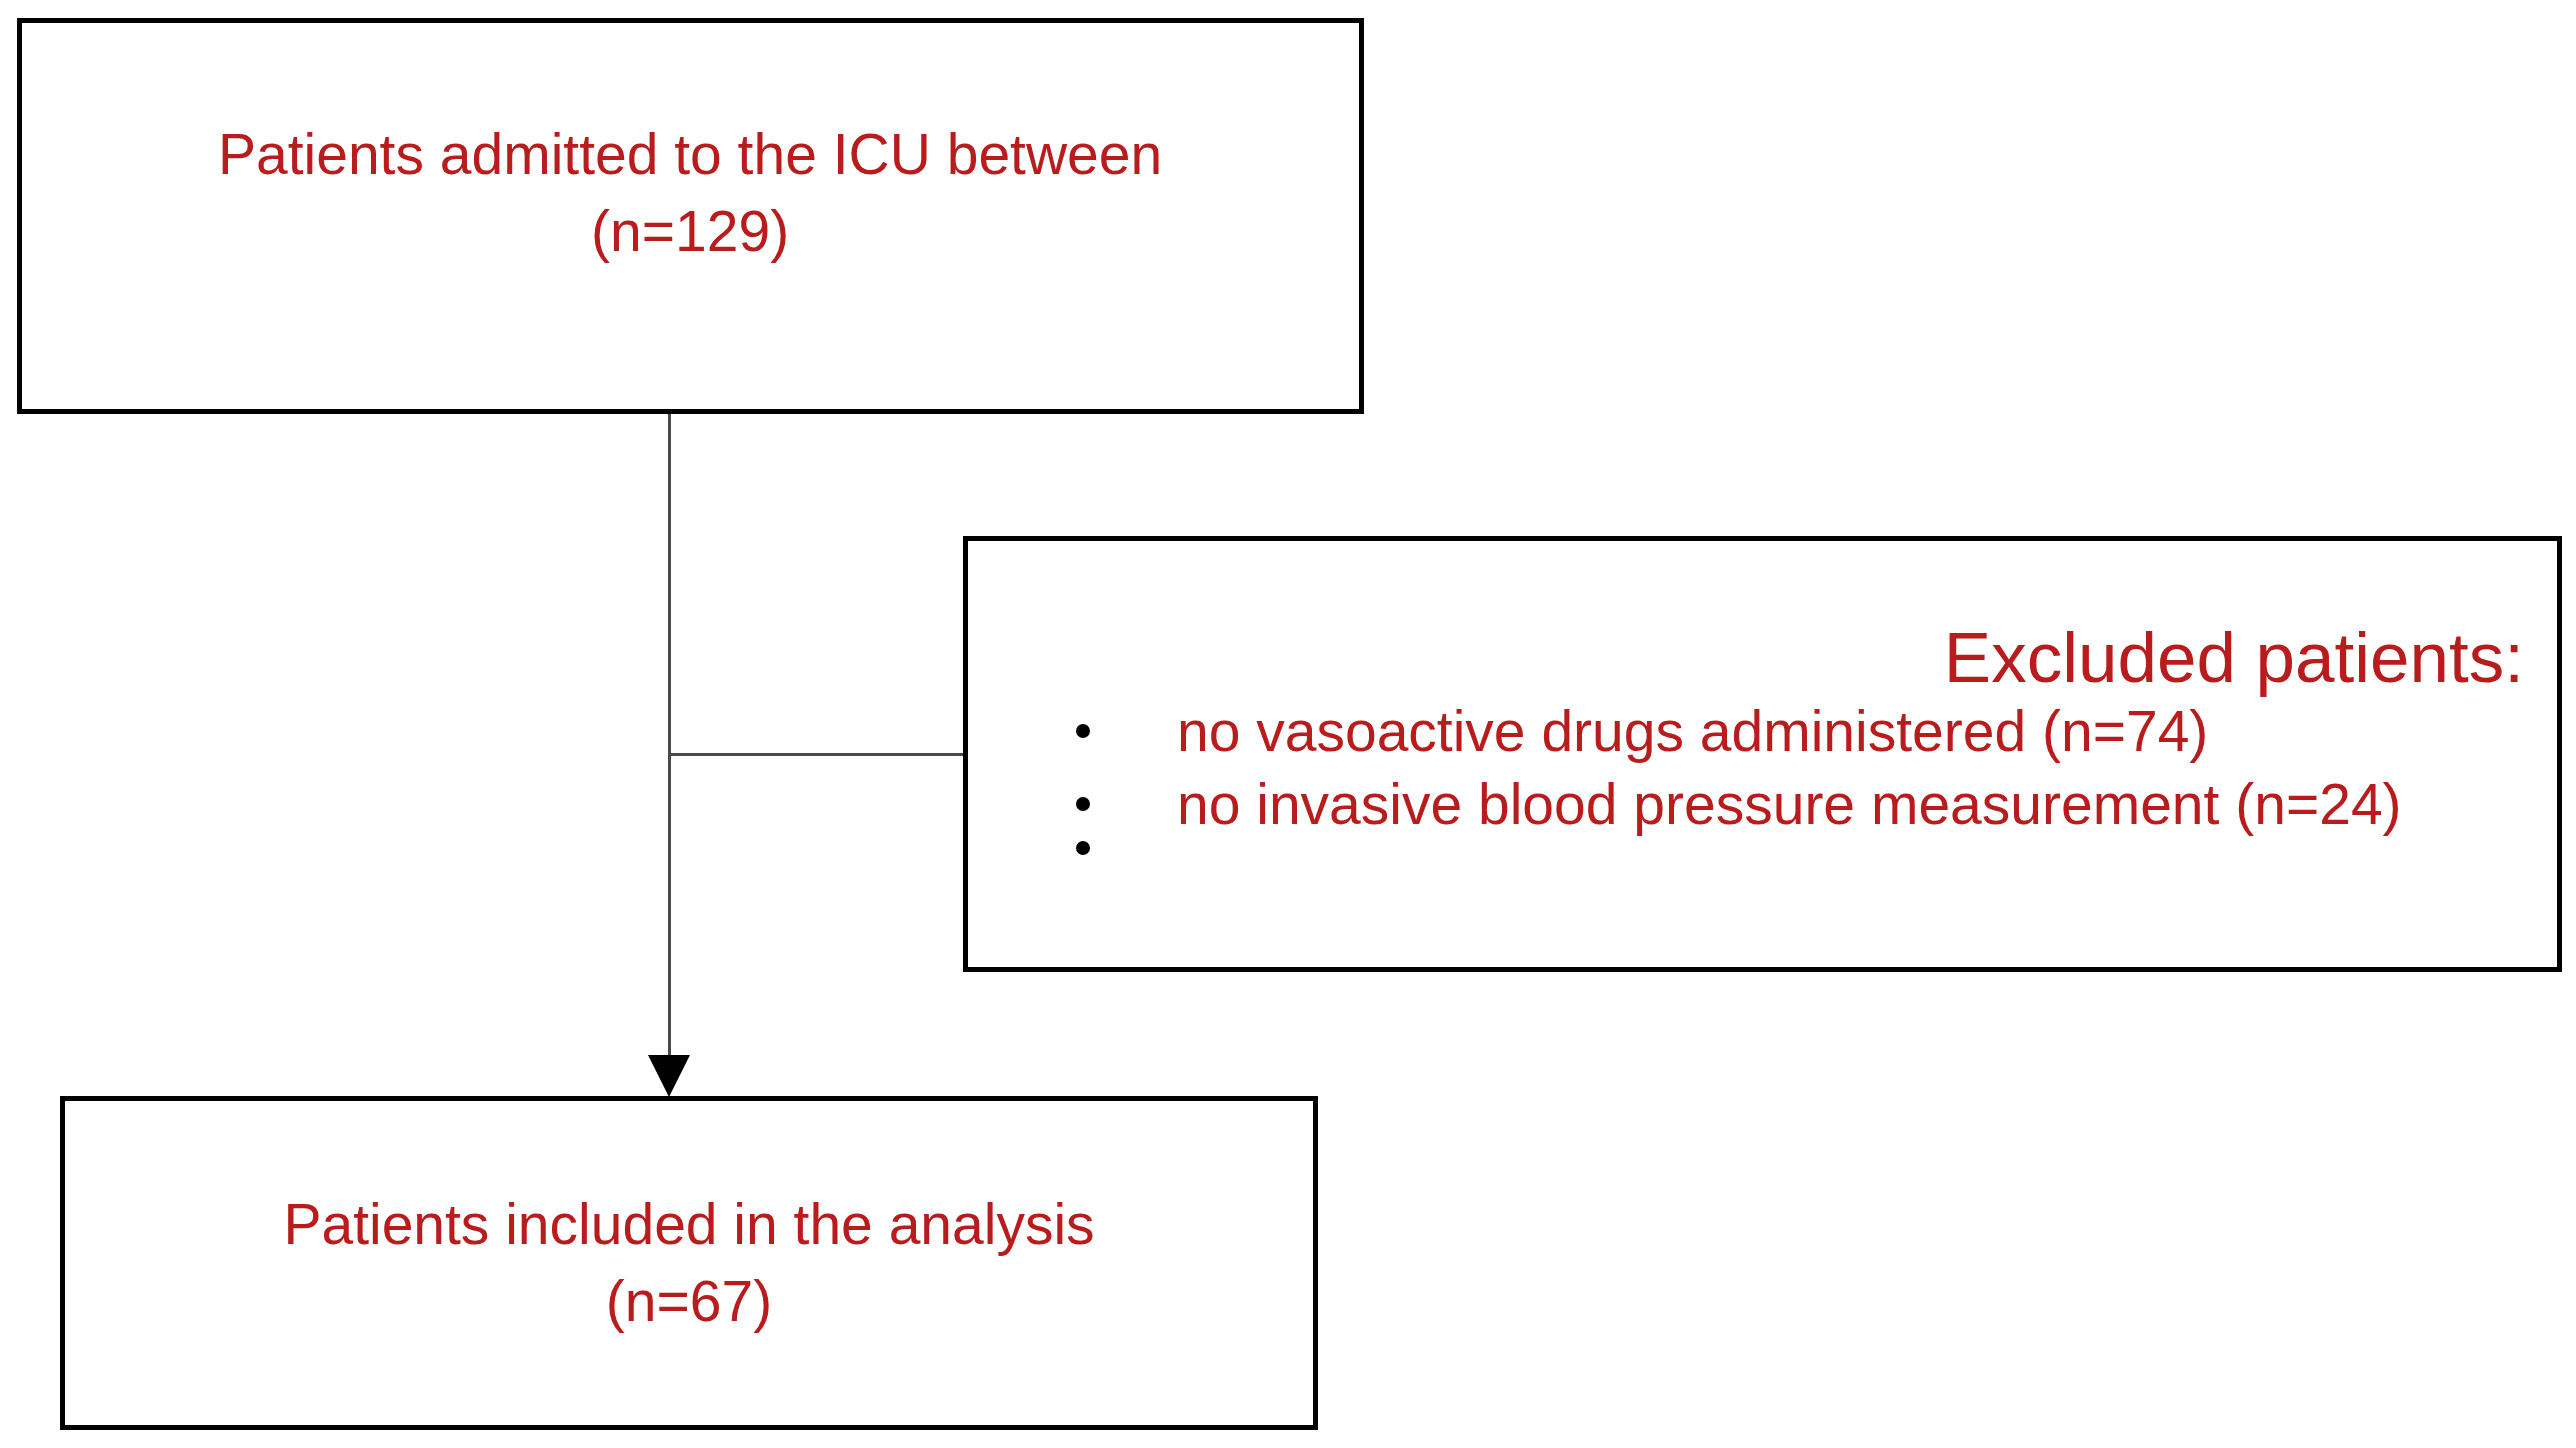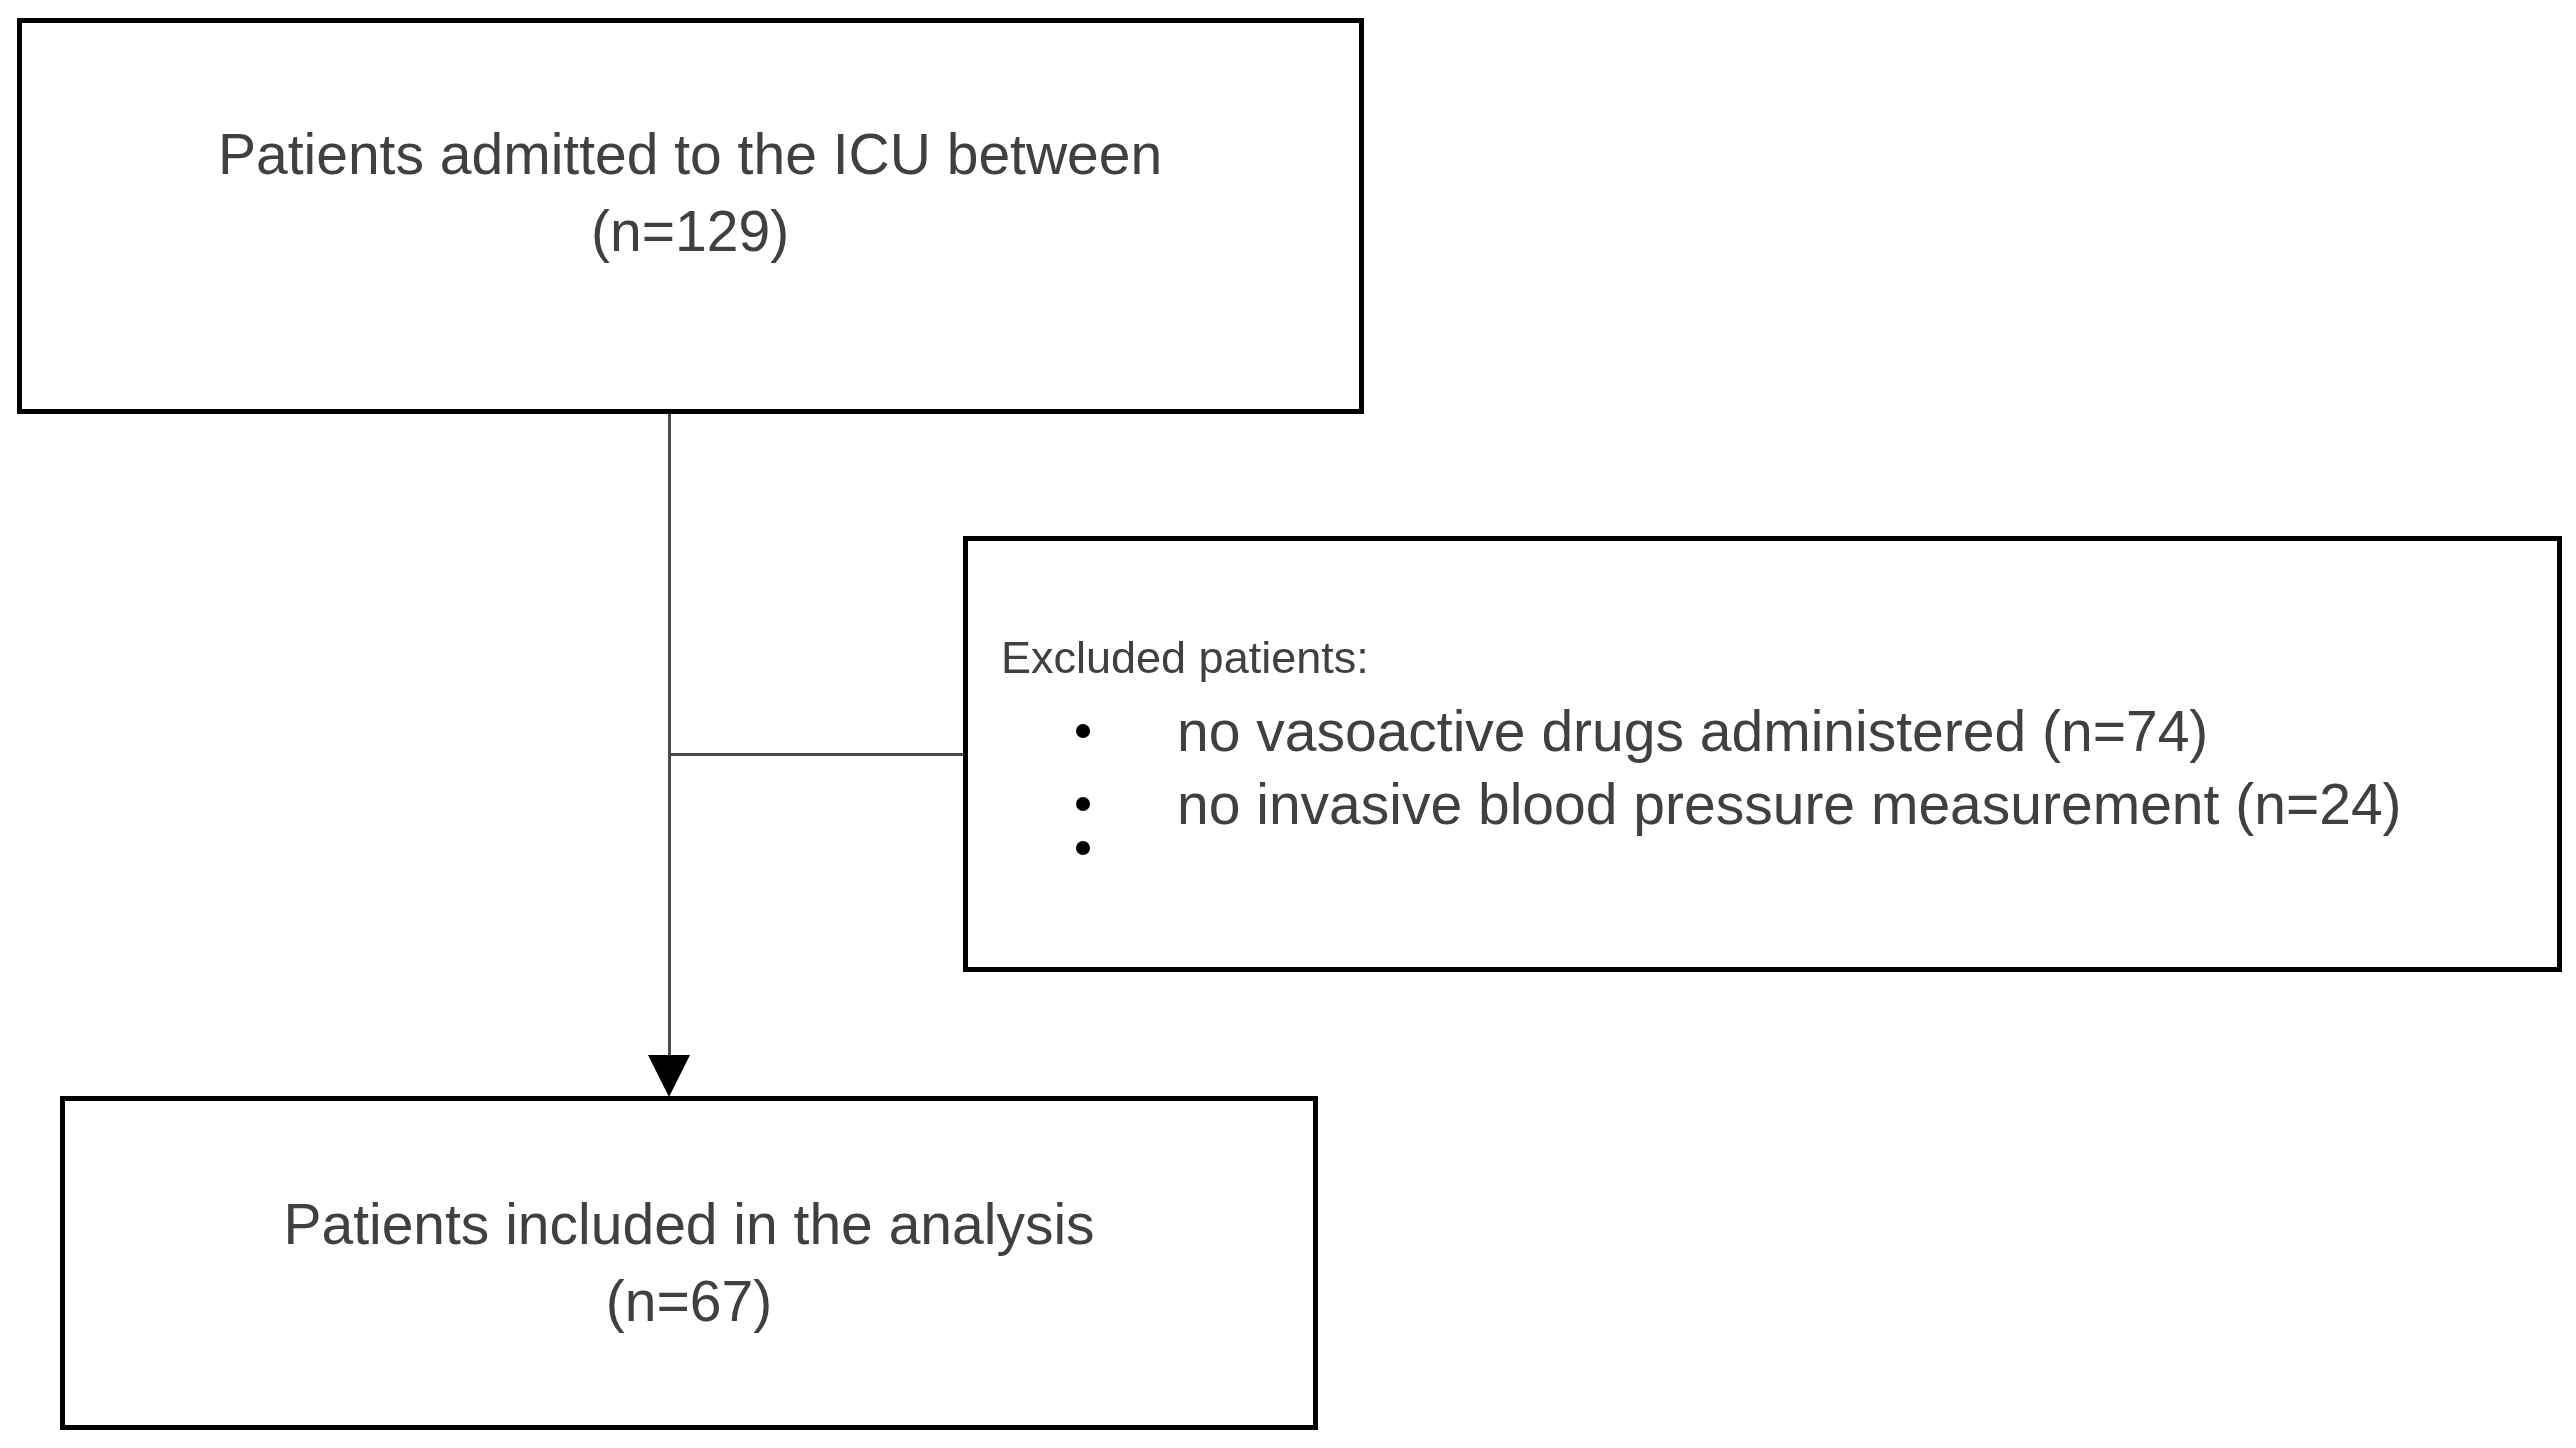--- a/index.html
+++ b/index.html
@@ -6,21 +6,21 @@
     margin: 0;
     padding: 0;
     background: #ffffff;
   }
   #canvas {
     position: relative;
     width: 2576px;
     height: 1449px;
     background: #ffffff;
     font-family: "Liberation Sans", sans-serif;
-    color: #404040;
+    color: #b91c1c;
     overflow: hidden;
   }
   .box {
     position: absolute;
     box-sizing: border-box;
     border: 5.8px solid #000000;
     background: #ffffff;
   }
   .centered-text {
     display: flex;
@@ -45,23 +45,23 @@
     left: 963px;
     top: 536px;
     width: 1599px;
     height: 436px;
     display: flex;
     flex-direction: column;
     justify-content: center;
     padding: 8.3px 33px 42px 33px;
   }
   #excluded-title {
-    font-size: 45px;
+    font-size: 71px;
     line-height: 75px;
-    text-align: left;
+    text-align: right;
   }
   #excluded-list {
     list-style: none;
     margin: 0 0 0 75px;
     padding: 0;
   }
   .excluded-item {
     display: flex;
     align-items: center;
     font-size: 57px;

